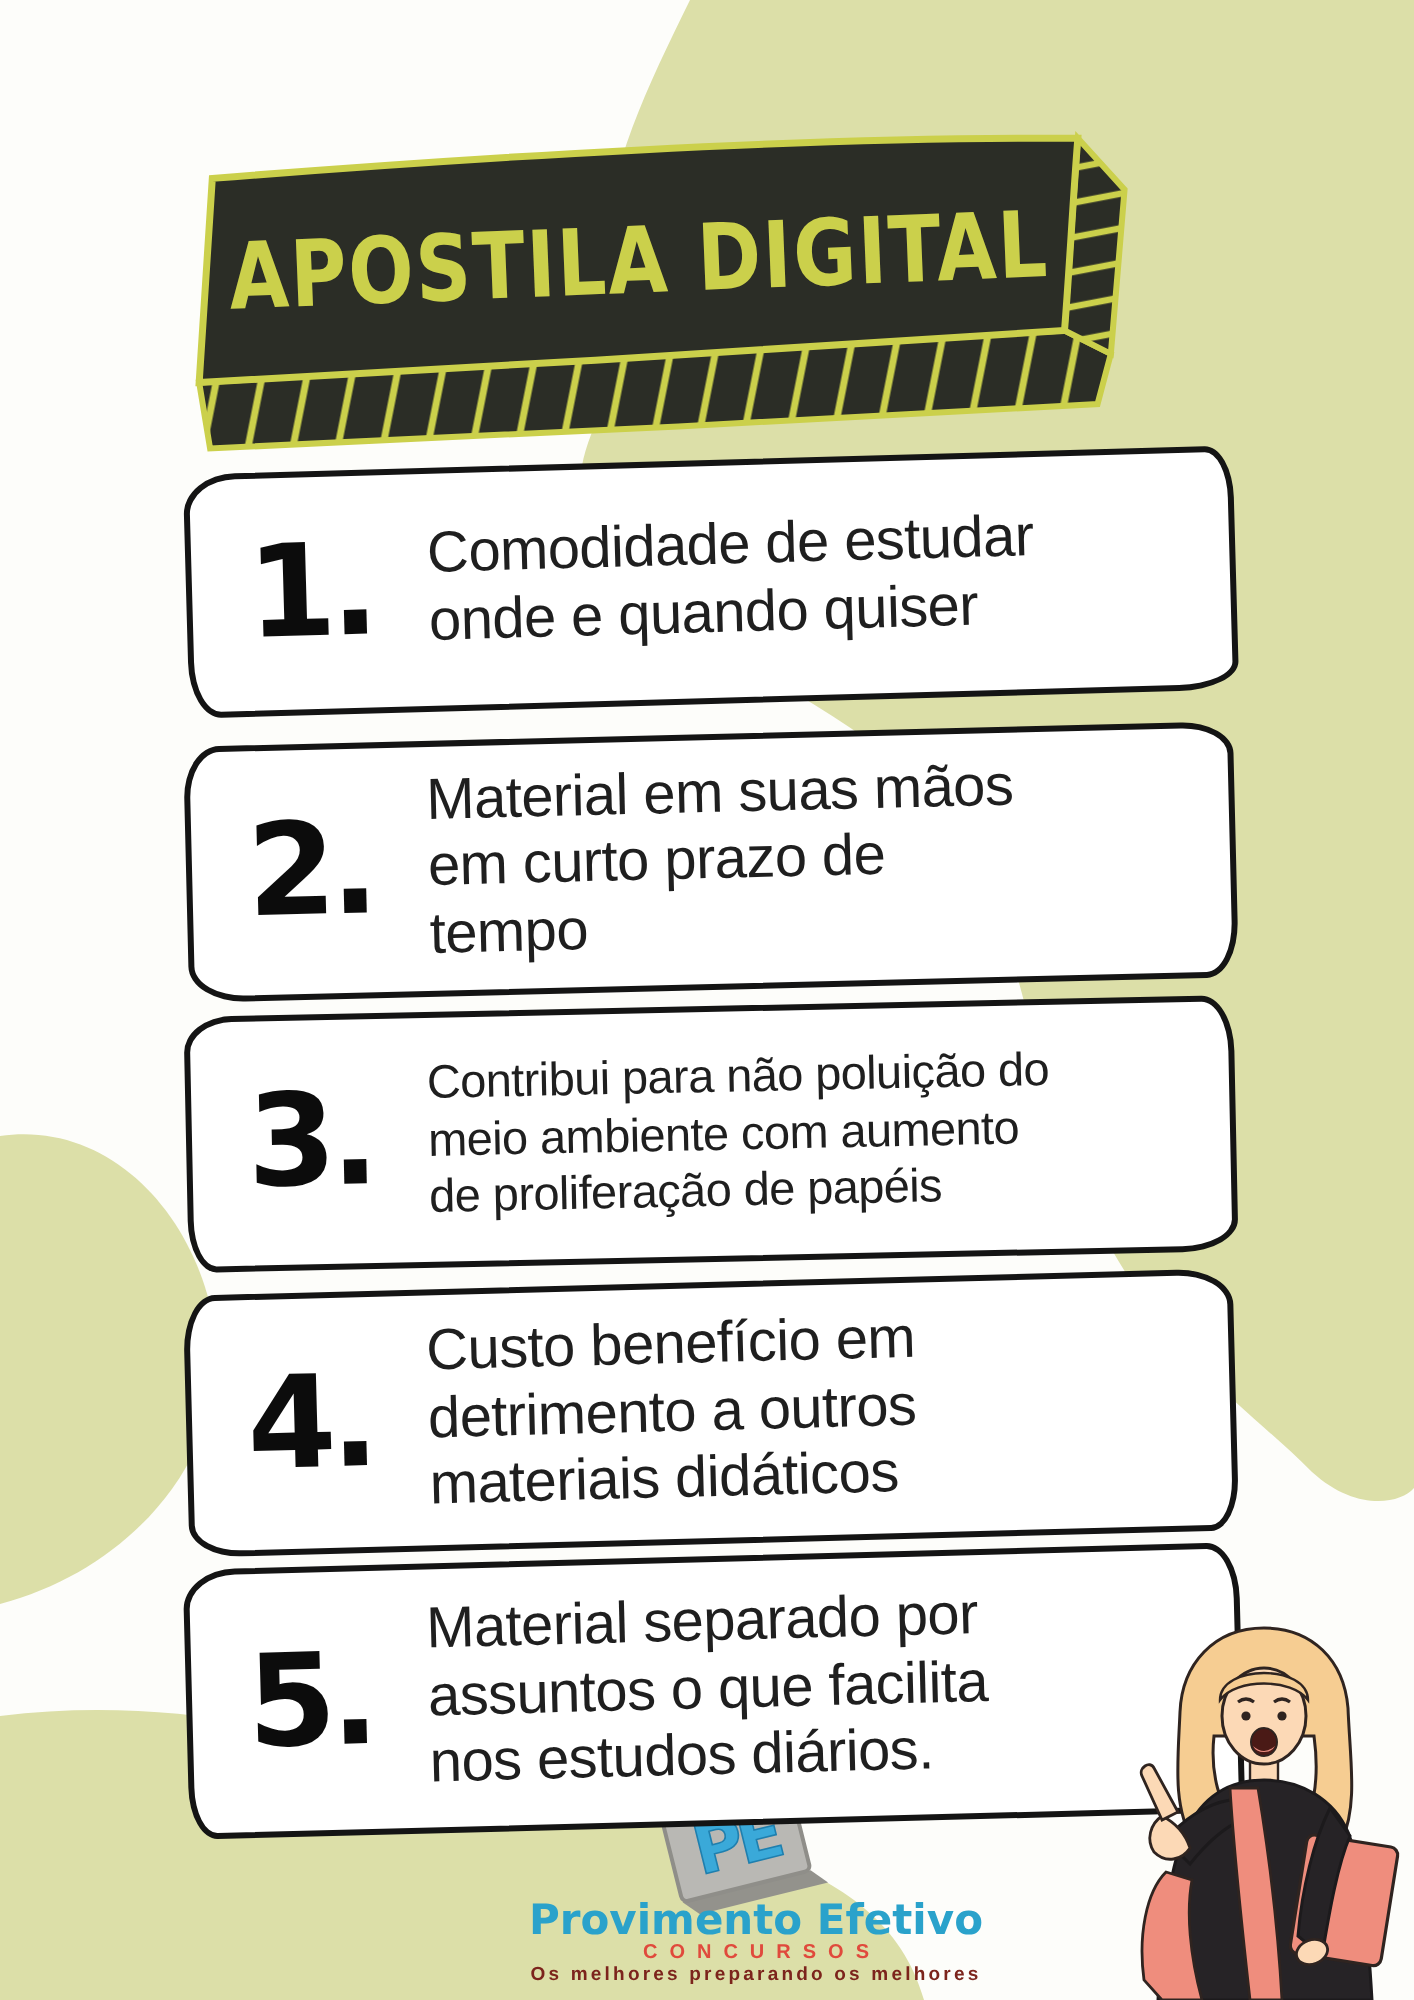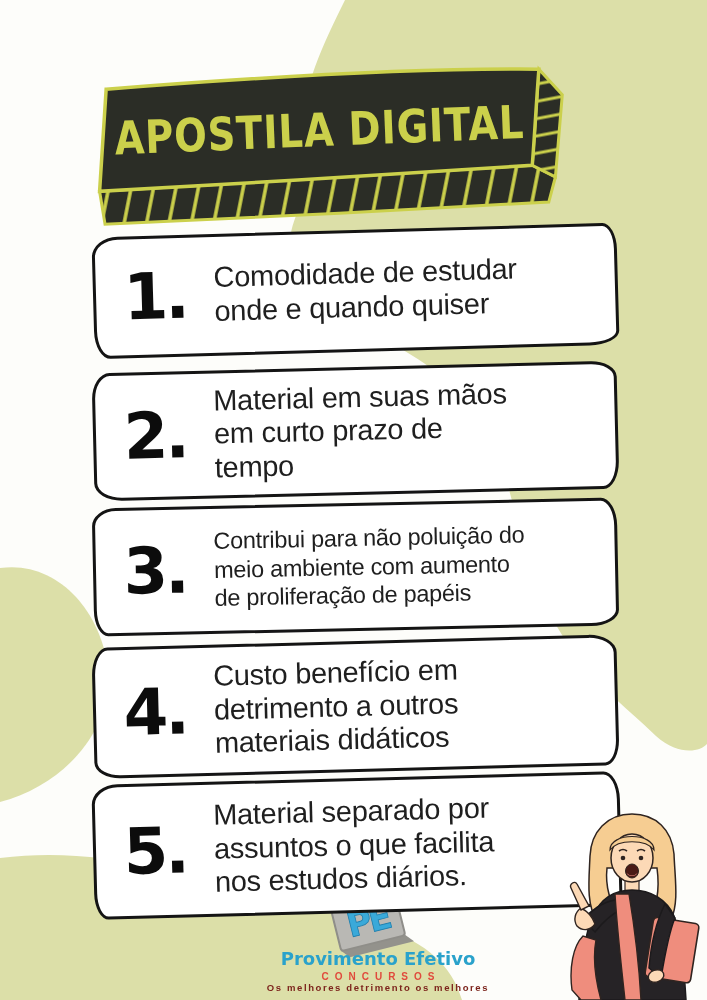--- a/index.html
+++ b/index.html
@@ -32,21 +32,21 @@
     font-size:64px;line-height:1;color:#0c0c0c;letter-spacing:-3px;
   }
   .benefit-text{
     flex:1;padding-right:10px;color:#1f1f1f;
     font-size:29px;line-height:1.16;letter-spacing:-0.3px;
   }
   .benefit-text.small{font-size:23.5px;line-height:1.22;}
   .logo-wrap{position:absolute;left:315px;top:886px;width:110px;height:76px;z-index:1;}
   .brand-name{
     position:absolute;left:208px;top:948px;width:340px;text-align:center;z-index:1;
-    font-family:"DejaVu Sans",sans-serif;font-weight:bold;font-size:18px;color:#2aa2cb;
+    font-family:"DejaVu Sans",sans-serif;font-weight:bold;font-size:21px;color:#2aa2cb;
   }
   .brand-sub{
     position:absolute;left:208px;top:971px;width:340px;text-align:center;z-index:1;
     font-size:10px;font-weight:bold;letter-spacing:6px;color:#e04a3c;text-indent:6px;
   }
   .brand-tagline{
     position:absolute;left:208px;top:982px;width:340px;text-align:center;z-index:1;
     font-size:9.5px;font-weight:bold;letter-spacing:1.6px;color:#7c241c;
   }
   .student-wrap{position:absolute;left:557px;top:808px;width:150px;height:192px;z-index:3;}
@@ -134,21 +134,21 @@
     <svg width="110" height="76" viewBox="0 0 110 76">
       <g transform="rotate(-14 52 36)">
         <path d="M 20,58 L 86,58 L 93,66 L 27,66 Z" fill="#93928c"></path>
         <rect x="20" y="12" width="66" height="46" rx="3" fill="#b9b8b4" stroke="#8f8e89" stroke-width="2"></rect>
         <text x="53" y="47" text-anchor="middle" font-family="DejaVu Sans, sans-serif" font-weight="bold" font-size="34" letter-spacing="-3" fill="#3aa9d9" stroke="#1f7fae" stroke-width="0.8">PE</text>
       </g>
     </svg>
   </div>
   <div class="brand-name">Provimento Efetivo</div>
   <div class="brand-sub">CONCURSOS</div>
-  <div class="brand-tagline">Os melhores detrimento os melhores</div>
+  <div class="brand-tagline">Os melhores preparando os melhores</div>
 
   <div class="student-wrap">
     <svg width="150" height="192" viewBox="0 0 150 192">
 
       <path fill="#f6cd92" stroke="#2f2420" stroke-width="1.5" d="M 75,6 C 50,6 34,24 33,48 C 32,72 29,96 40,113 C 46,121 58,120 64,112 C 52,94 48,78 50,60 L 100,60 C 103,82 100,100 90,114 C 96,122 108,122 114,112 C 122,94 118,72 117,46 C 115,22 99,6 75,6 Z"></path>
 
       <rect x="68" y="72" width="14" height="12" fill="#fcd9b6" stroke="#2f2420" stroke-width="1.2"></rect>
 
       <ellipse cx="75" cy="50" rx="21" ry="24" fill="#fcd9b6" stroke="#2f2420" stroke-width="1.5"></ellipse>
 

